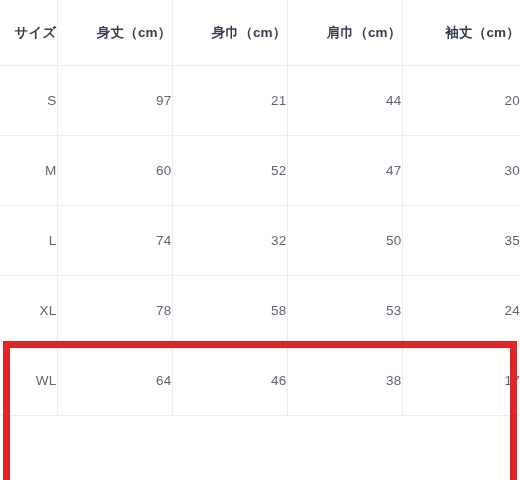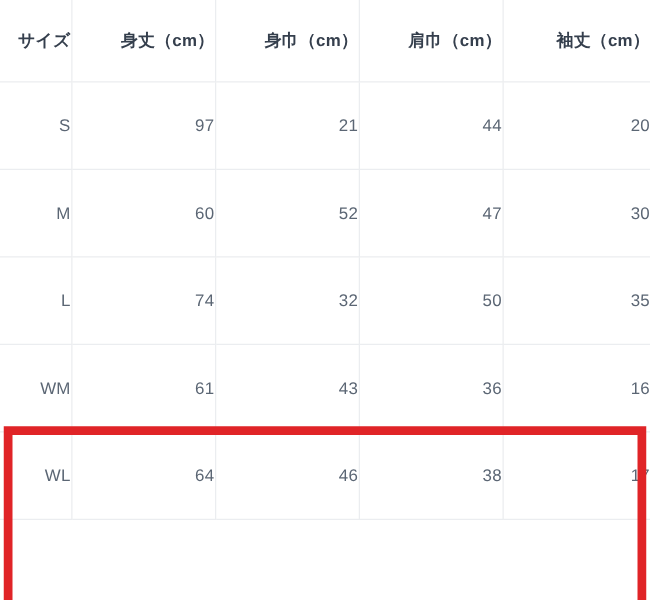--- a/index.html
+++ b/index.html
@@ -116,25 +116,25 @@
         <td>30</td>
       </tr>
       <tr>
         <td>L</td>
         <td>74</td>
         <td>32</td>
         <td>50</td>
         <td>35</td>
       </tr>
       <tr>
-        <td>WM</td>
-        <td>61</td>
-        <td>43</td>
-        <td>36</td>
-        <td>16</td>
+        <td>XL</td>
+        <td>78</td>
+        <td>58</td>
+        <td>53</td>
+        <td>24</td>
       </tr>
       <tr>
         <td>WL</td>
         <td>64</td>
         <td>46</td>
         <td>38</td>
         <td>17</td>
       </tr>
     </tbody>
   </table>

